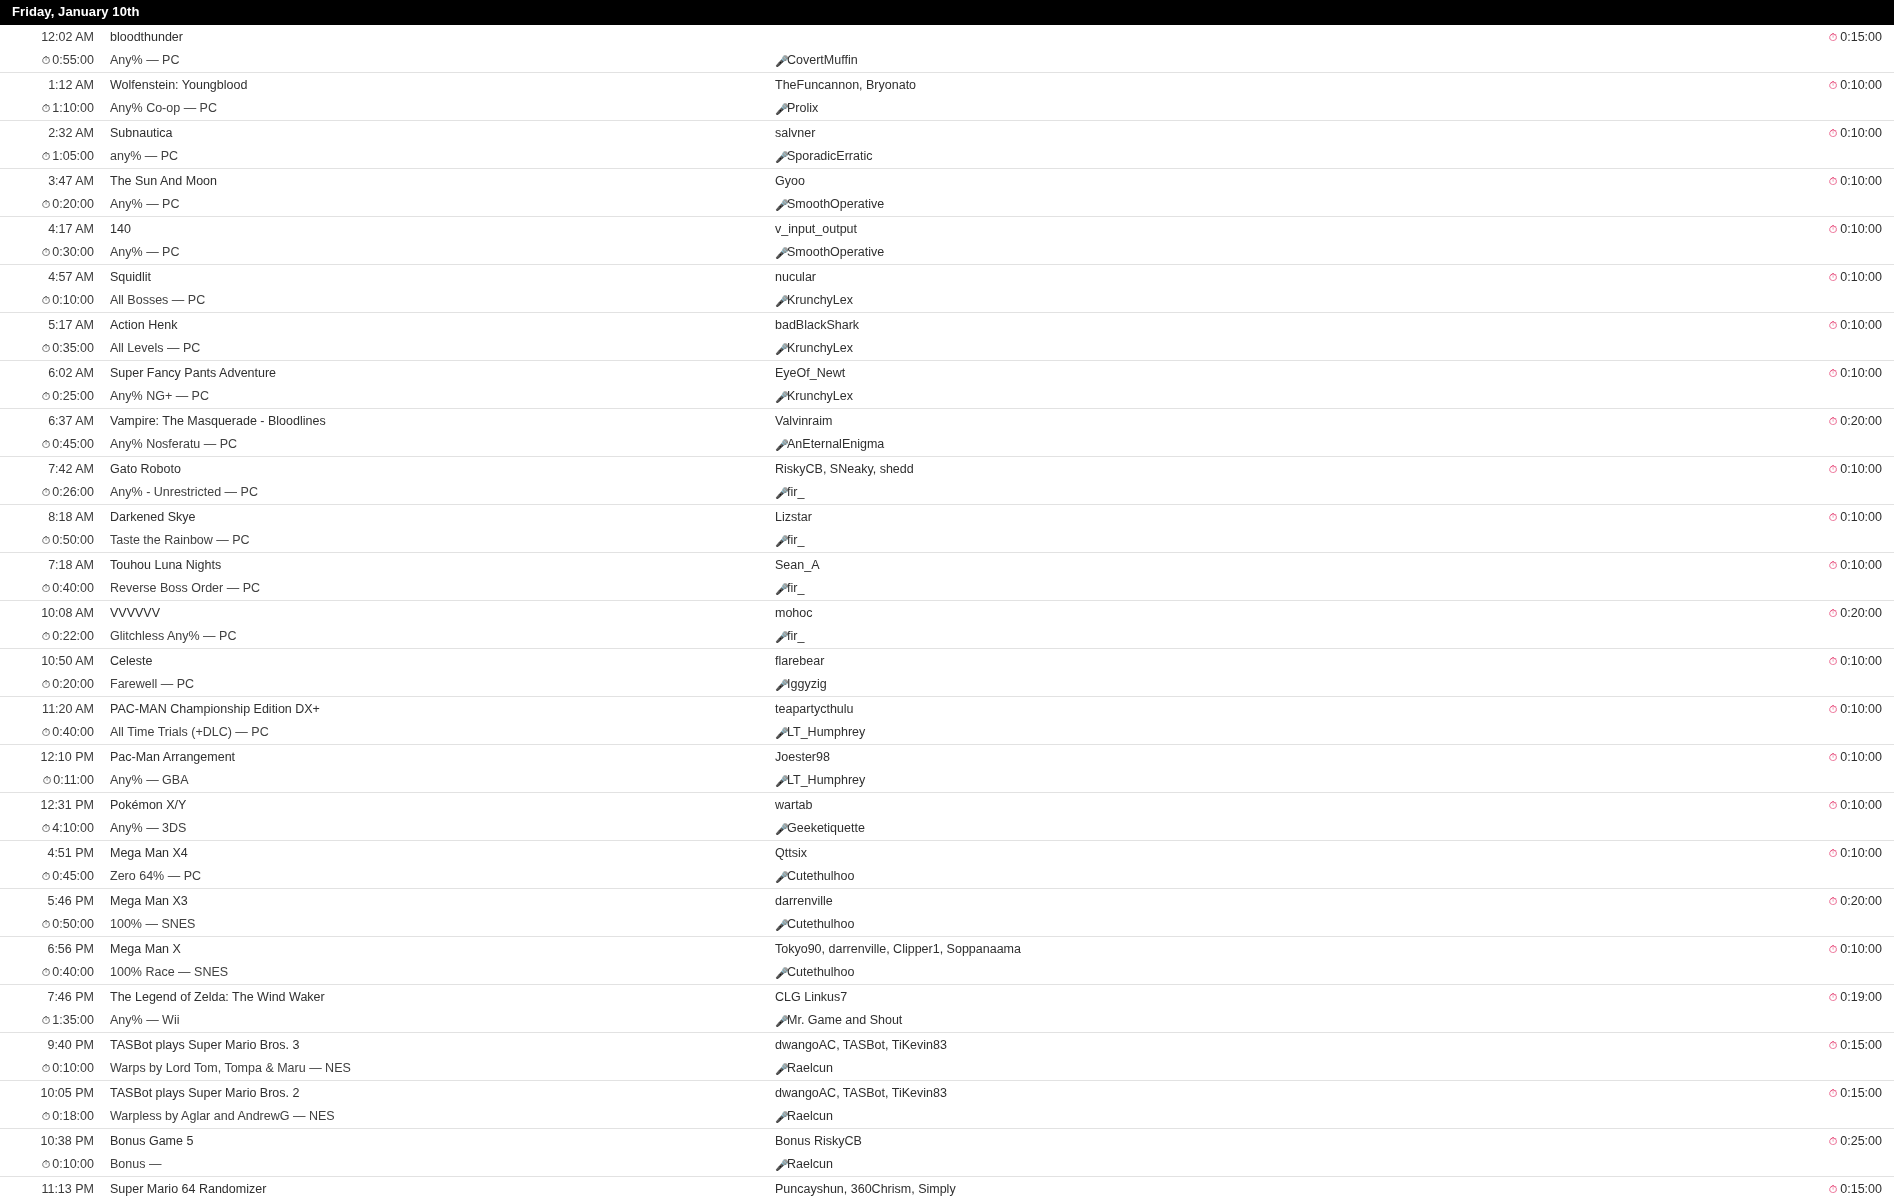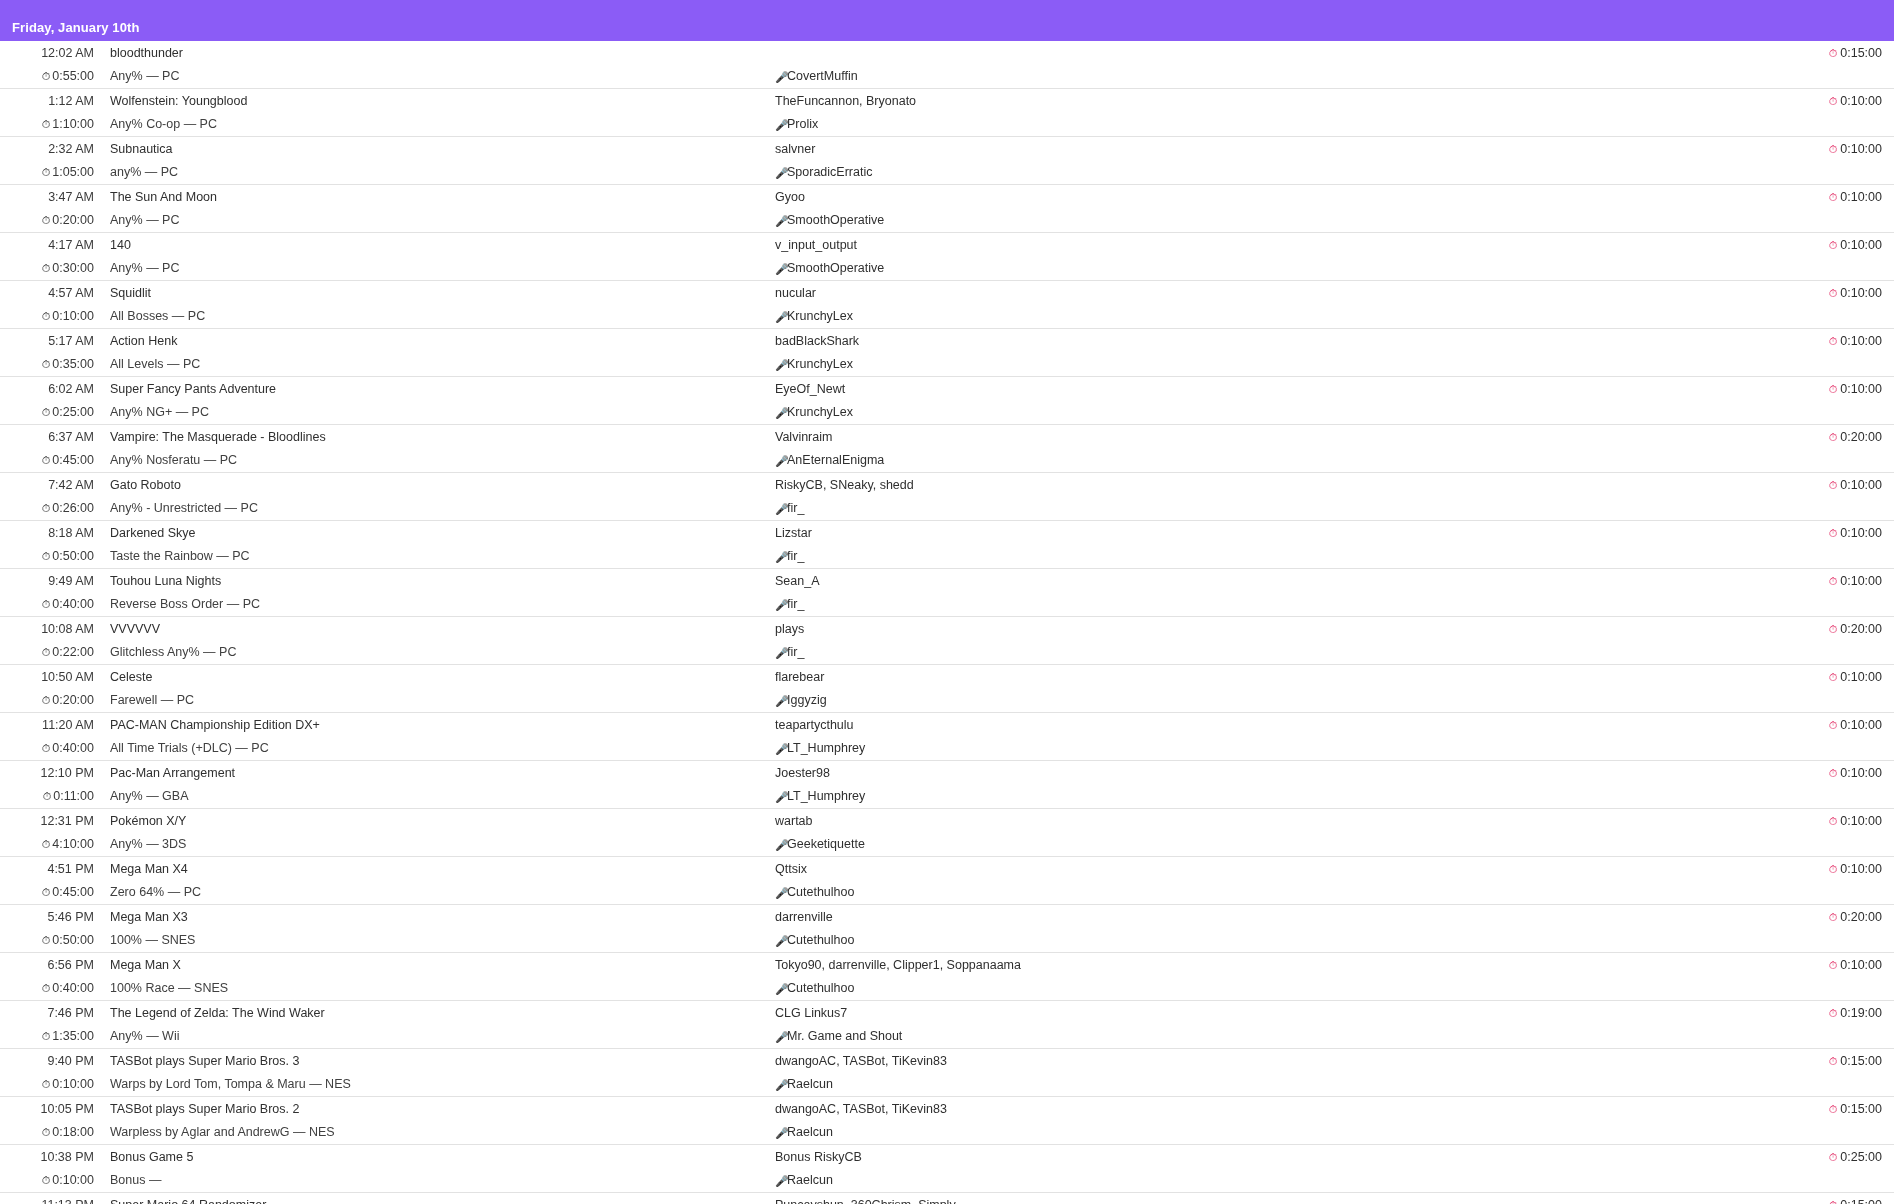--- a/index.html
+++ b/index.html
@@ -10,25 +10,25 @@
     font-family: "Liberation Sans", sans-serif;
     color: #333333;
   }
   body {
     width: 1894px;
   }
   .schedule {
     width: 1894px;
   }
   .day-header {
-    background: #8b5cf6;
+    background: #000000;
     color: #ffffff;
     font-size: 13px;
     font-weight: bold;
-    padding: 21px 12px 6px 12px;
+    padding: 5px 12px 6px 12px;
     line-height: 14px;
     letter-spacing: 0.1px;
   }
   .run {
     border-bottom: 1px solid #e2e2e2;
   }
   .run:last-child { border-bottom: none; }
   .row {
     display: flex;
     align-items: center;
@@ -257,37 +257,37 @@
     </div>
     <div class="row second-row">
       <div class="col-time"><span class="clock">⏱</span><span>0:50:00</span></div>
       <div class="col-game">Taste the Rainbow — PC</div>
       <div class="col-runner"><span class="mic-icon">🎤</span><span>fir_</span></div>
       <div class="col-dur"></div>
     </div>
   </div>
       <div class="run">
     <div class="row first-row">
-      <div class="col-time">9:49 AM</div>
+      <div class="col-time">7:18 AM</div>
       <div class="col-game">Touhou Luna Nights</div>
       <div class="col-runner">Sean_A</div>
       <div class="col-dur"><span class="dur-icon">⏱</span><span>0:10:00</span></div>
     </div>
     <div class="row second-row">
       <div class="col-time"><span class="clock">⏱</span><span>0:40:00</span></div>
       <div class="col-game">Reverse Boss Order — PC</div>
       <div class="col-runner"><span class="mic-icon">🎤</span><span>fir_</span></div>
       <div class="col-dur"></div>
     </div>
   </div>
       <div class="run">
     <div class="row first-row">
       <div class="col-time">10:08 AM</div>
       <div class="col-game">VVVVVV</div>
-      <div class="col-runner">plays</div>
+      <div class="col-runner">mohoc</div>
       <div class="col-dur"><span class="dur-icon">⏱</span><span>0:20:00</span></div>
     </div>
     <div class="row second-row">
       <div class="col-time"><span class="clock">⏱</span><span>0:22:00</span></div>
       <div class="col-game">Glitchless Any% — PC</div>
       <div class="col-runner"><span class="mic-icon">🎤</span><span>fir_</span></div>
       <div class="col-dur"></div>
     </div>
   </div>
       <div class="run">

